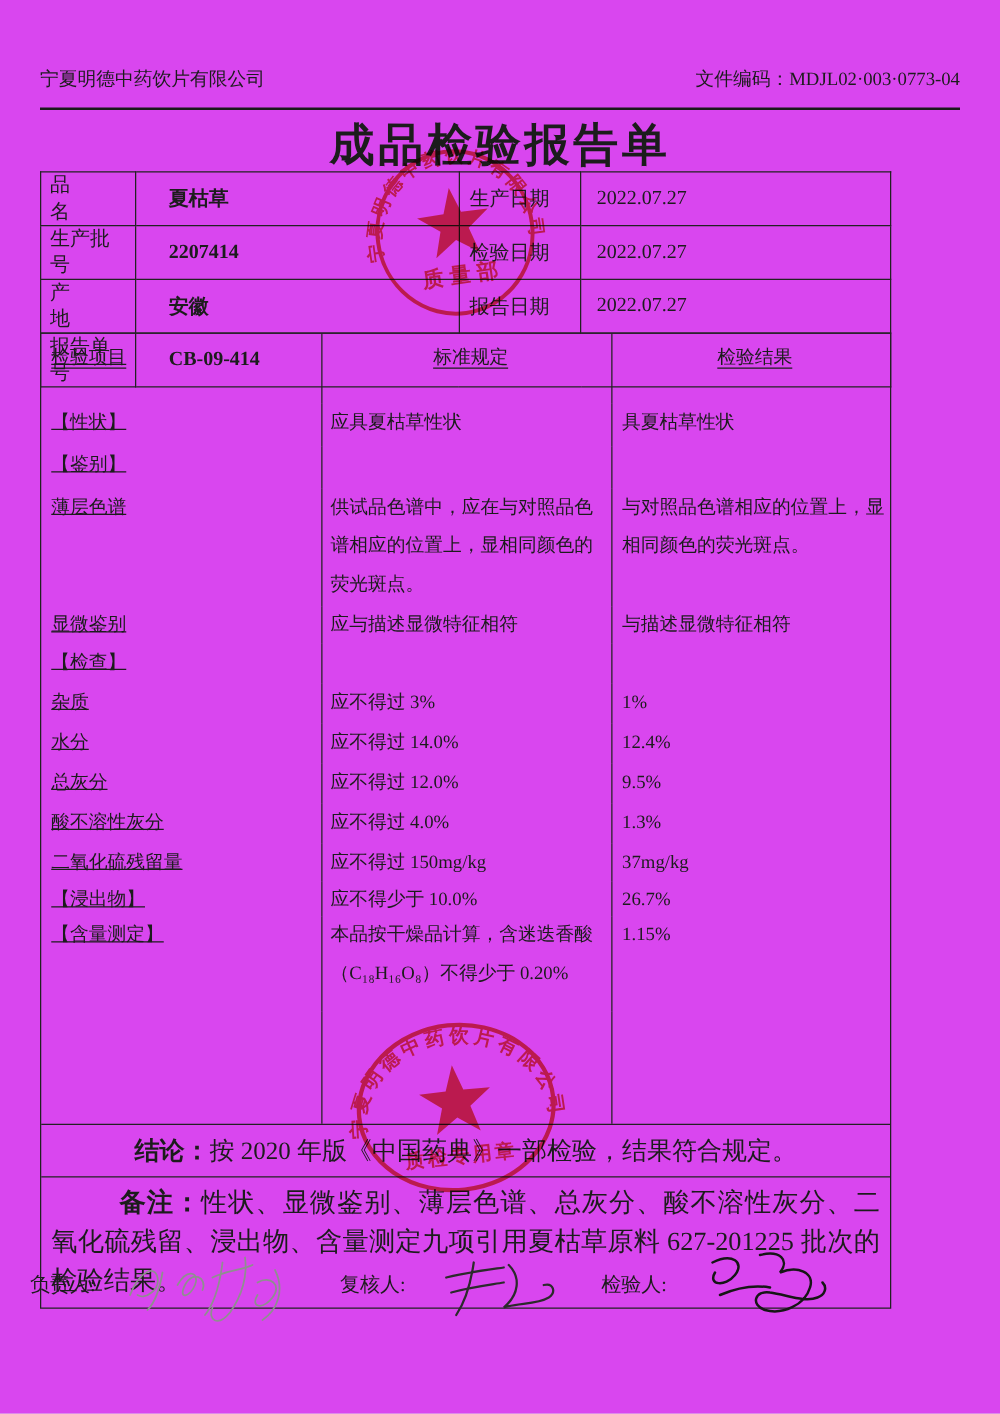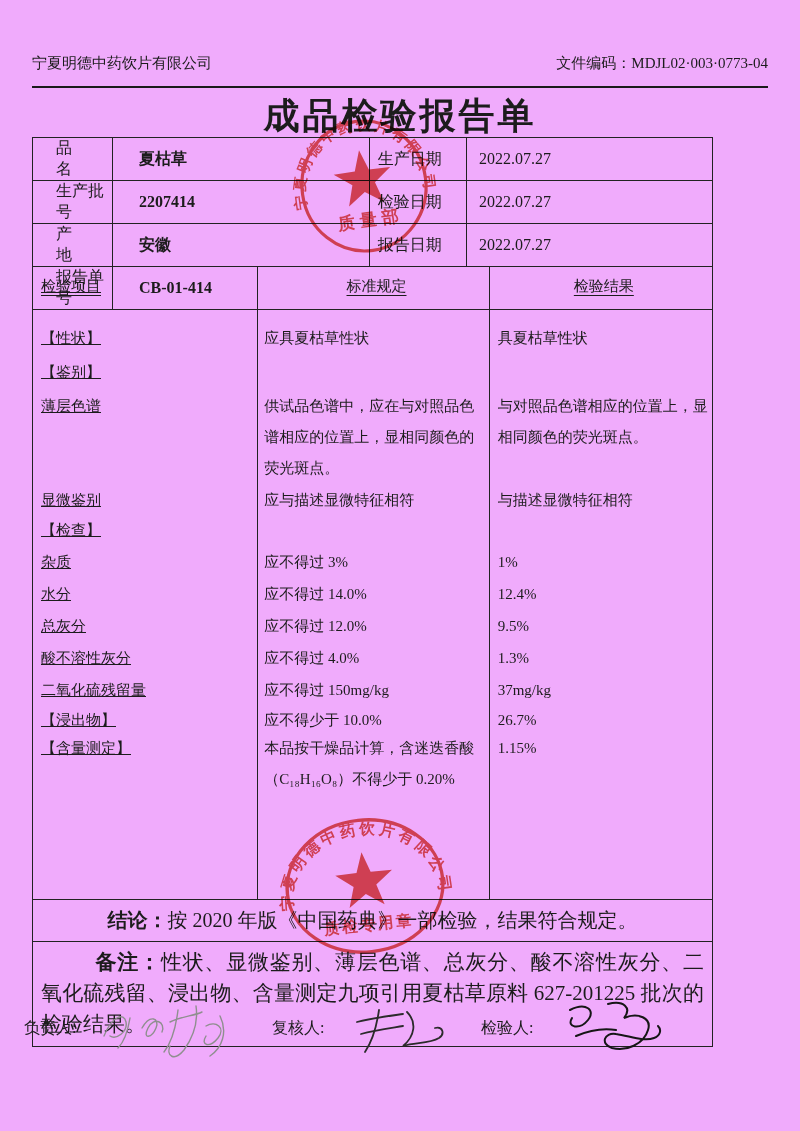--- a/index.html
+++ b/index.html
@@ -1,30 +1,30 @@
 <!DOCTYPE html>
 <html><head>
 <meta charset="utf-8">
 <style>
   * { margin:0; padding:0; box-sizing:border-box; }
   html,body { background:#e8e8e8; }
   .page {
     position:relative; width:800px; height:1131px; margin:0 auto;
-    background:#f0abfc; overflow:hidden;
+    background:#d946ef; overflow:hidden;
     font-family:"Liberation Serif","DejaVu Serif",serif;
     color:#1c1c1c;
   }
   
   .doc-header { position:absolute; top:54px; left:32px; width:736px; display:flex; justify-content:space-between; font-size:15px; }
   .hrule { position:absolute; top:86px; left:32px; width:736px; border-top:2.5px solid #1a1a1a; }
   .doc-title { position:absolute; top:92px; left:32px; width:736px; text-align:center; font-size:36px; font-weight:bold; letter-spacing:3px; }
   
   .info-table { position:absolute; top:137px; left:32px; width:681px; border-collapse:collapse; font-size:16px; }
   .info-table td { border:1.4px solid #222; height:32px; padding:0 8px; vertical-align:middle; }
-  .info-table td.lab  { width:76px;  padding-left:23px; letter-spacing:0; }
+  .info-table td.lab  { width:76px;  padding-left:7px; letter-spacing:0; }
   .info-table td.val  { width:259px; padding-left:26px;font-weight:bold; }
   .info-table td.lab2 { width:98px;  padding-left:8px; }
   .info-table td.val2 { width:248px; padding-left:12px; }
   
   .main-box { position:absolute; top:266px; left:32px; width:681px; border:1.4px solid #222; background:transparent; }
   .grid-area { display:flex; flex-direction:column; height:632px; font-size:15px; }
   .irow { display:flex; flex:0 0 auto; }
   .irow .c1 { width:226px; border-right:1.4px solid #222; padding-left:8px;text-decoration:underline; }
   .irow .c2 { width:232px; border-right:1.4px solid #222; padding-left:6px; padding-right:0; }
   .irow .c3 { width:223px; padding-left:8px; padding-right:2px; }
@@ -73,21 +73,21 @@
       <td class="val2">2022.07.27</td>
     </tr>
     <tr>
       <td class="lab">产　　地</td>
       <td class="val">安徽</td>
       <td class="lab2">报告日期</td>
       <td class="val2">2022.07.27</td>
     </tr>
     <tr>
       <td class="lab">报告单号</td>
-      <td class="val" colspan="3">CB-01-414</td>
+      <td class="val" colspan="3">CB-09-414</td>
     </tr>
   </tbody>
     </table>
 
   <div class="main-box">
     <div class="grid-area">
 
       <div class="irow hdr">
         <div class="c1"><span>检验项目</span></div>
         <div class="c2"><span>标准规定</span></div>

